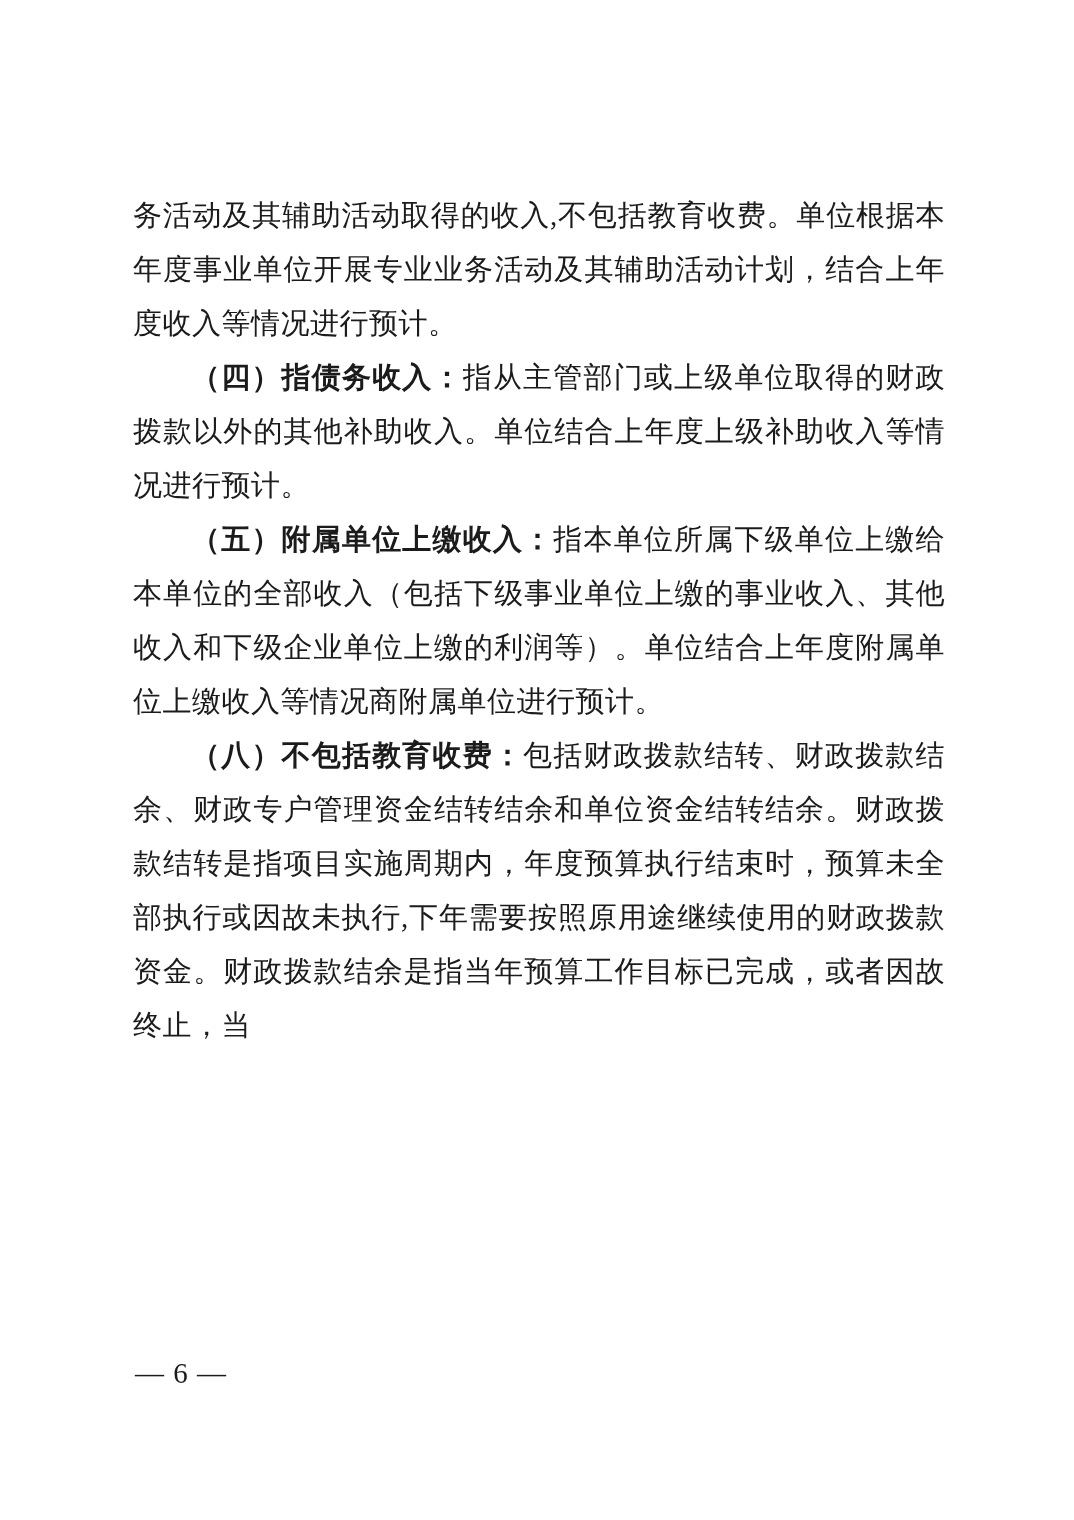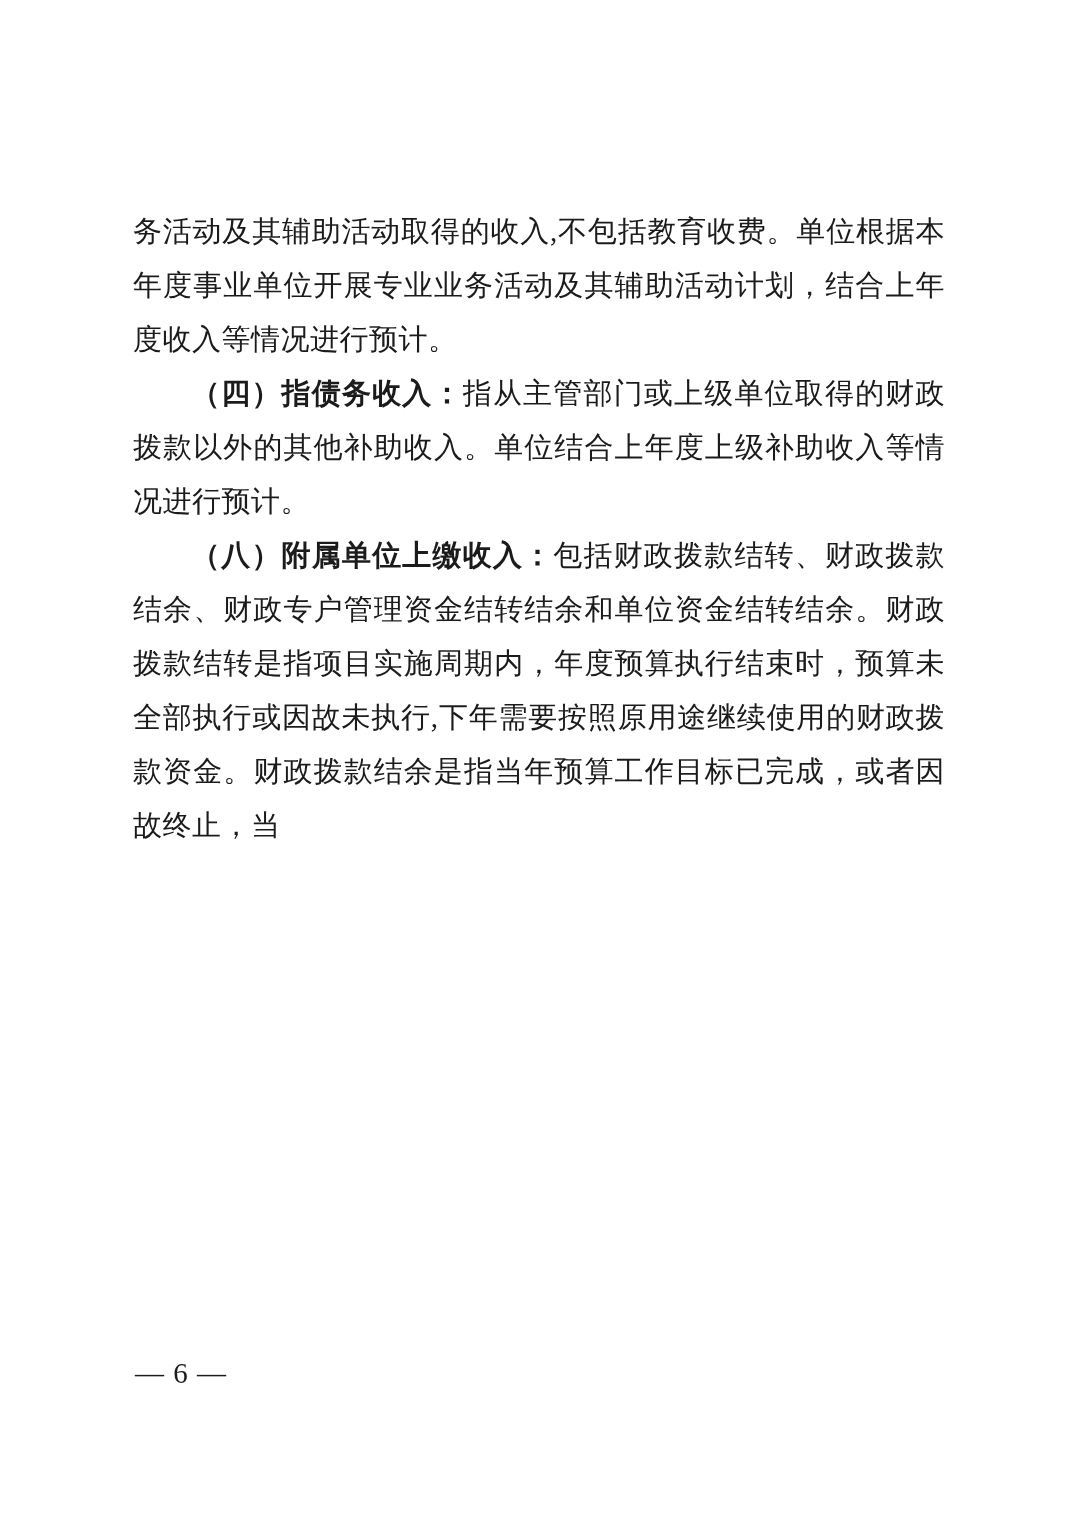--- a/index.html
+++ b/index.html
@@ -16,21 +16,21 @@
     overflow: hidden;
   }
   .page {
     position: absolute;
     inset: 0;
     background: #ffffff;
   }
   .content {
     position: absolute;
     left: 133px;
-    top: 204px;
+    top: 188px;
     width: 812px;
     font-size: 29px;
     line-height: 54px;
     text-align: justify;
     text-justify: inter-ideograph;
     letter-spacing: 0.5px;
   }
   .content p {
     margin: 0;
     padding: 0;
@@ -54,22 +54,23 @@
 <body>
 
 <div class="page">
 
   <div class="content">
 
     <p class="para"><span class="lead"></span><span>务活动及其辅助活动取得的收入,不包括教育收费。单位根据本年度事业单位开展专业业务活动及其辅助活动计划，结合上年度收入等情况进行预计。</span></p>
 
     <p class="para indent"><span class="lead">（四）指债务收入：</span><span>指从主管部门或上级单位取得的财政拨款以外的其他补助收入。单位结合上年度上级补助收入等情况进行预计。</span></p>
 
+    <p class="para indent"><span class="lead">（五）附属单位上缴收入：</span><span>指本单位所属下级单位上缴给本单位的全部收入（包括下级事业单位上缴的事业收入、其他收入和下级企业单位上缴的利润等）。单位结合上年度附属单位上缴收入等情况商附属单位进行预计。</span></p>
 
 
 
-    <p class="para indent"><span class="lead">（八）附属单位上缴收入：</span><span>包括财政拨款结转、财政拨款结余、财政专户管理资金结转结余和单位资金结转结余。财政拨款结转是指项目实施周期内，年度预算执行结束时，预算未全部执行或因故未执行,下年需要按照原用途继续使用的财政拨款资金。财政拨款结余是指当年预算工作目标已完成，或者因故终止，当</span></p>
+    <p class="para indent"><span class="lead">（八）不包括教育收费：</span><span>包括财政拨款结转、财政拨款结余、财政专户管理资金结转结余和单位资金结转结余。财政拨款结转是指项目实施周期内，年度预算执行结束时，预算未全部执行或因故未执行,下年需要按照原用途继续使用的财政拨款资金。财政拨款结余是指当年预算工作目标已完成，或者因故终止，当</span></p>
 
   </div>
 
   <div class="footer"><span>— 6 —</span></div>
 
 </div>
 
 </body></html>

